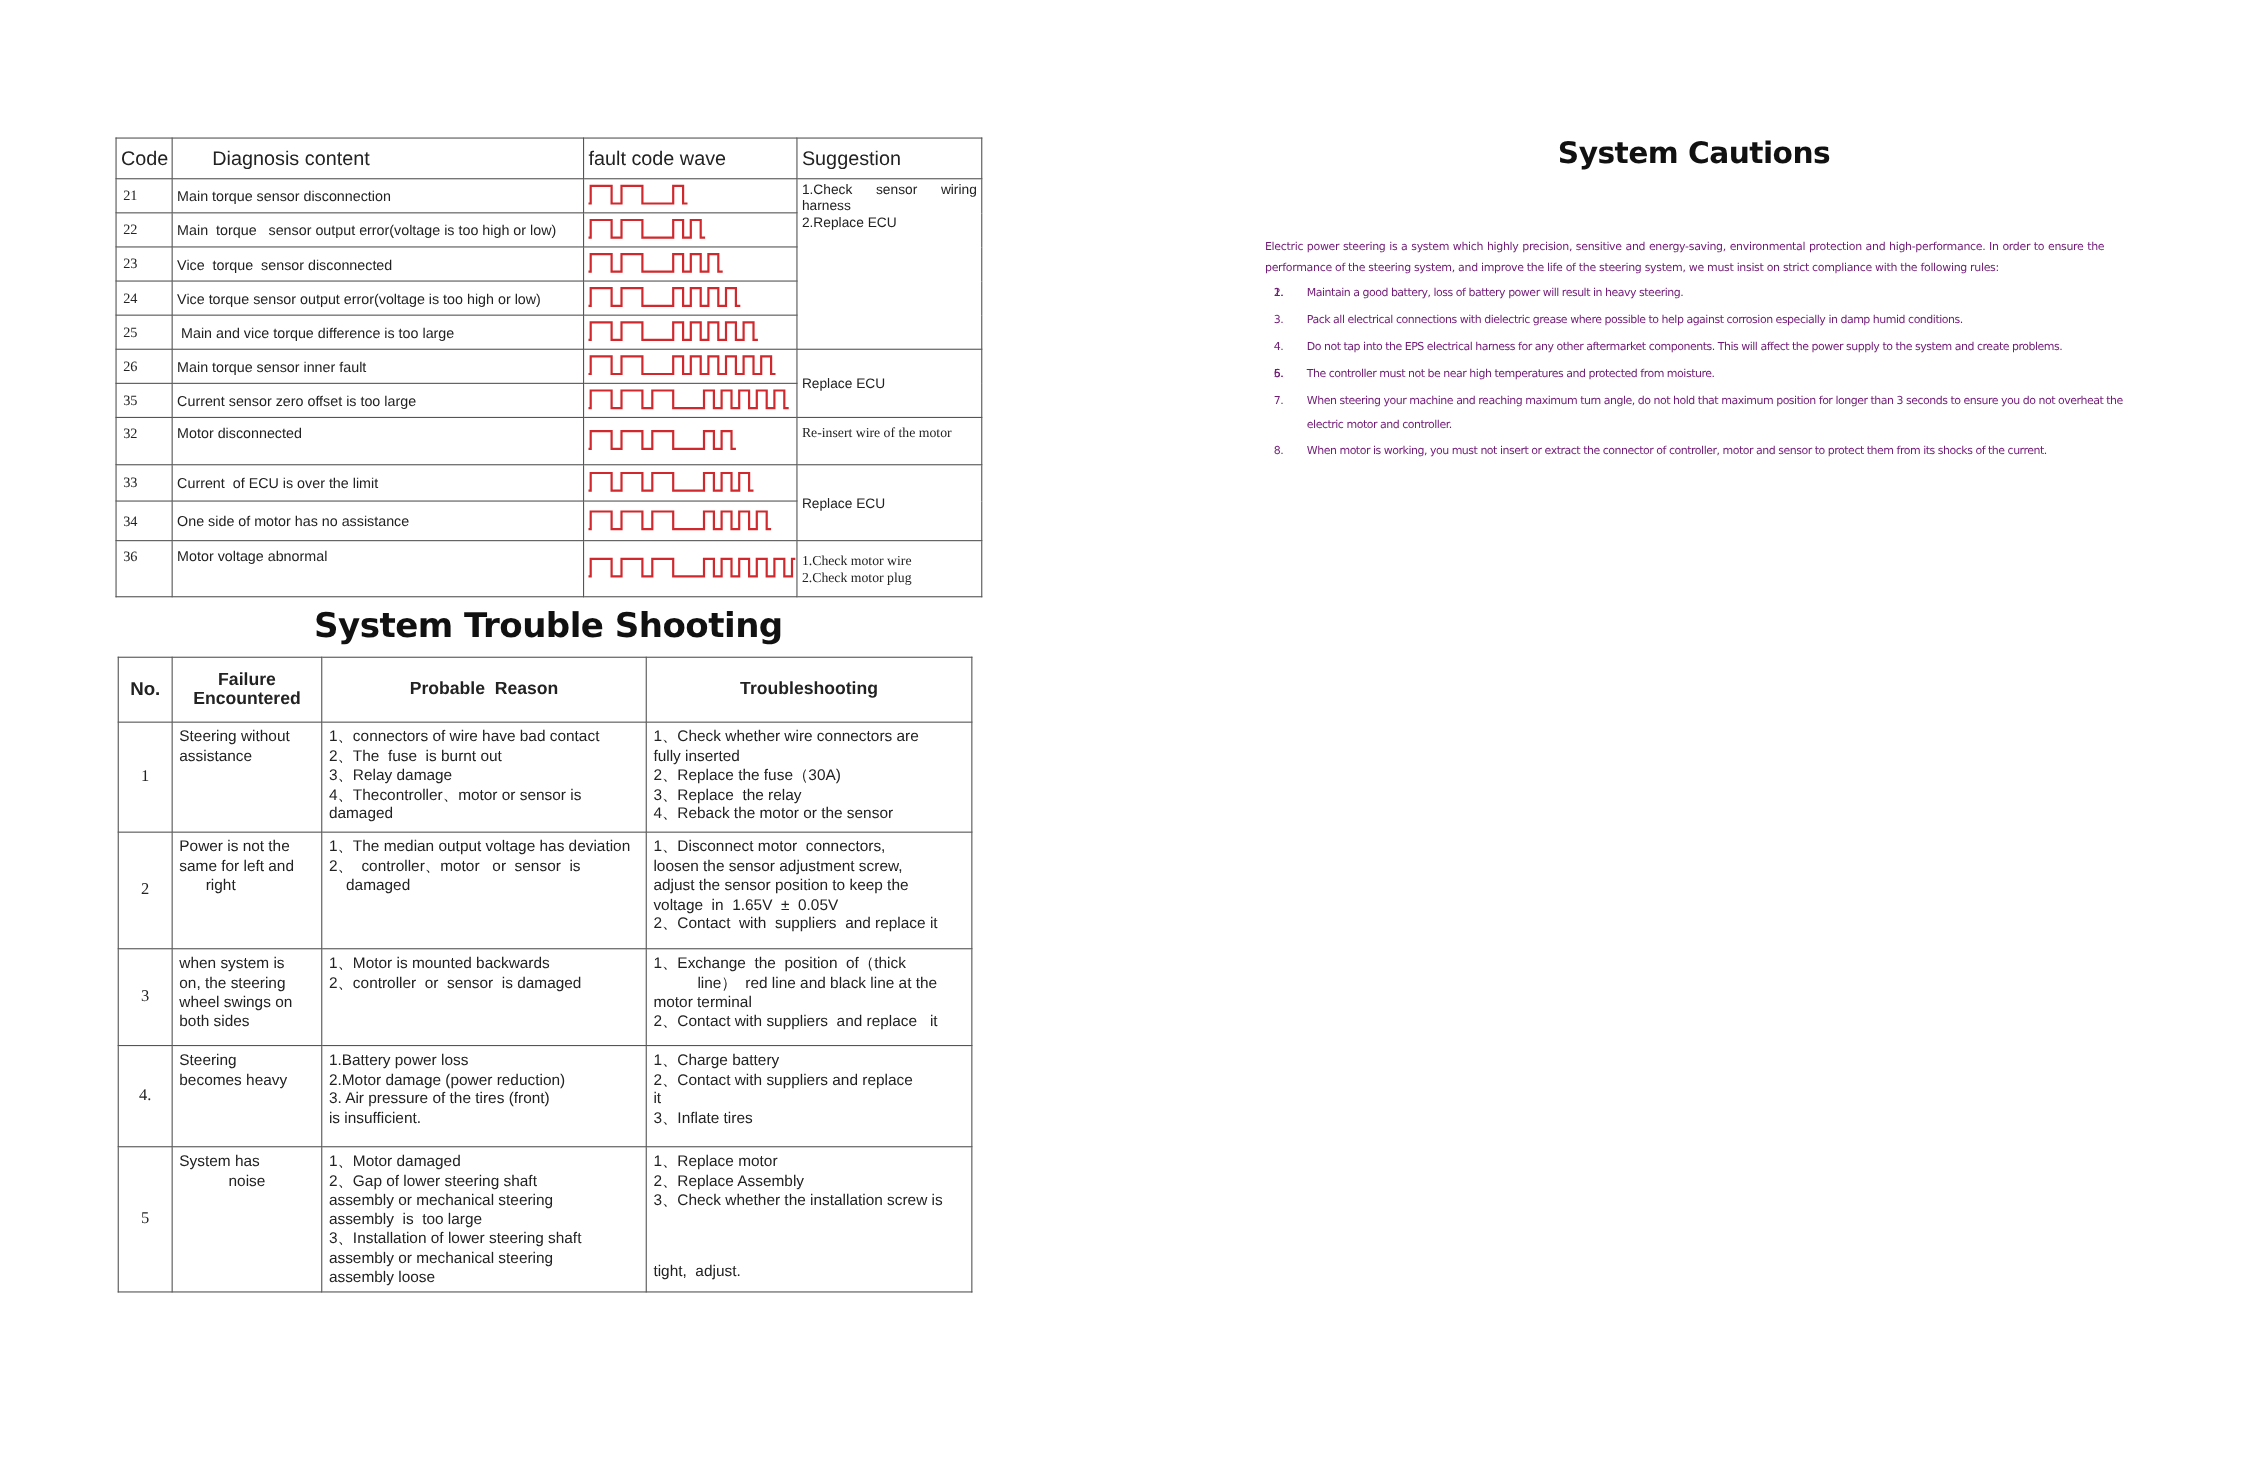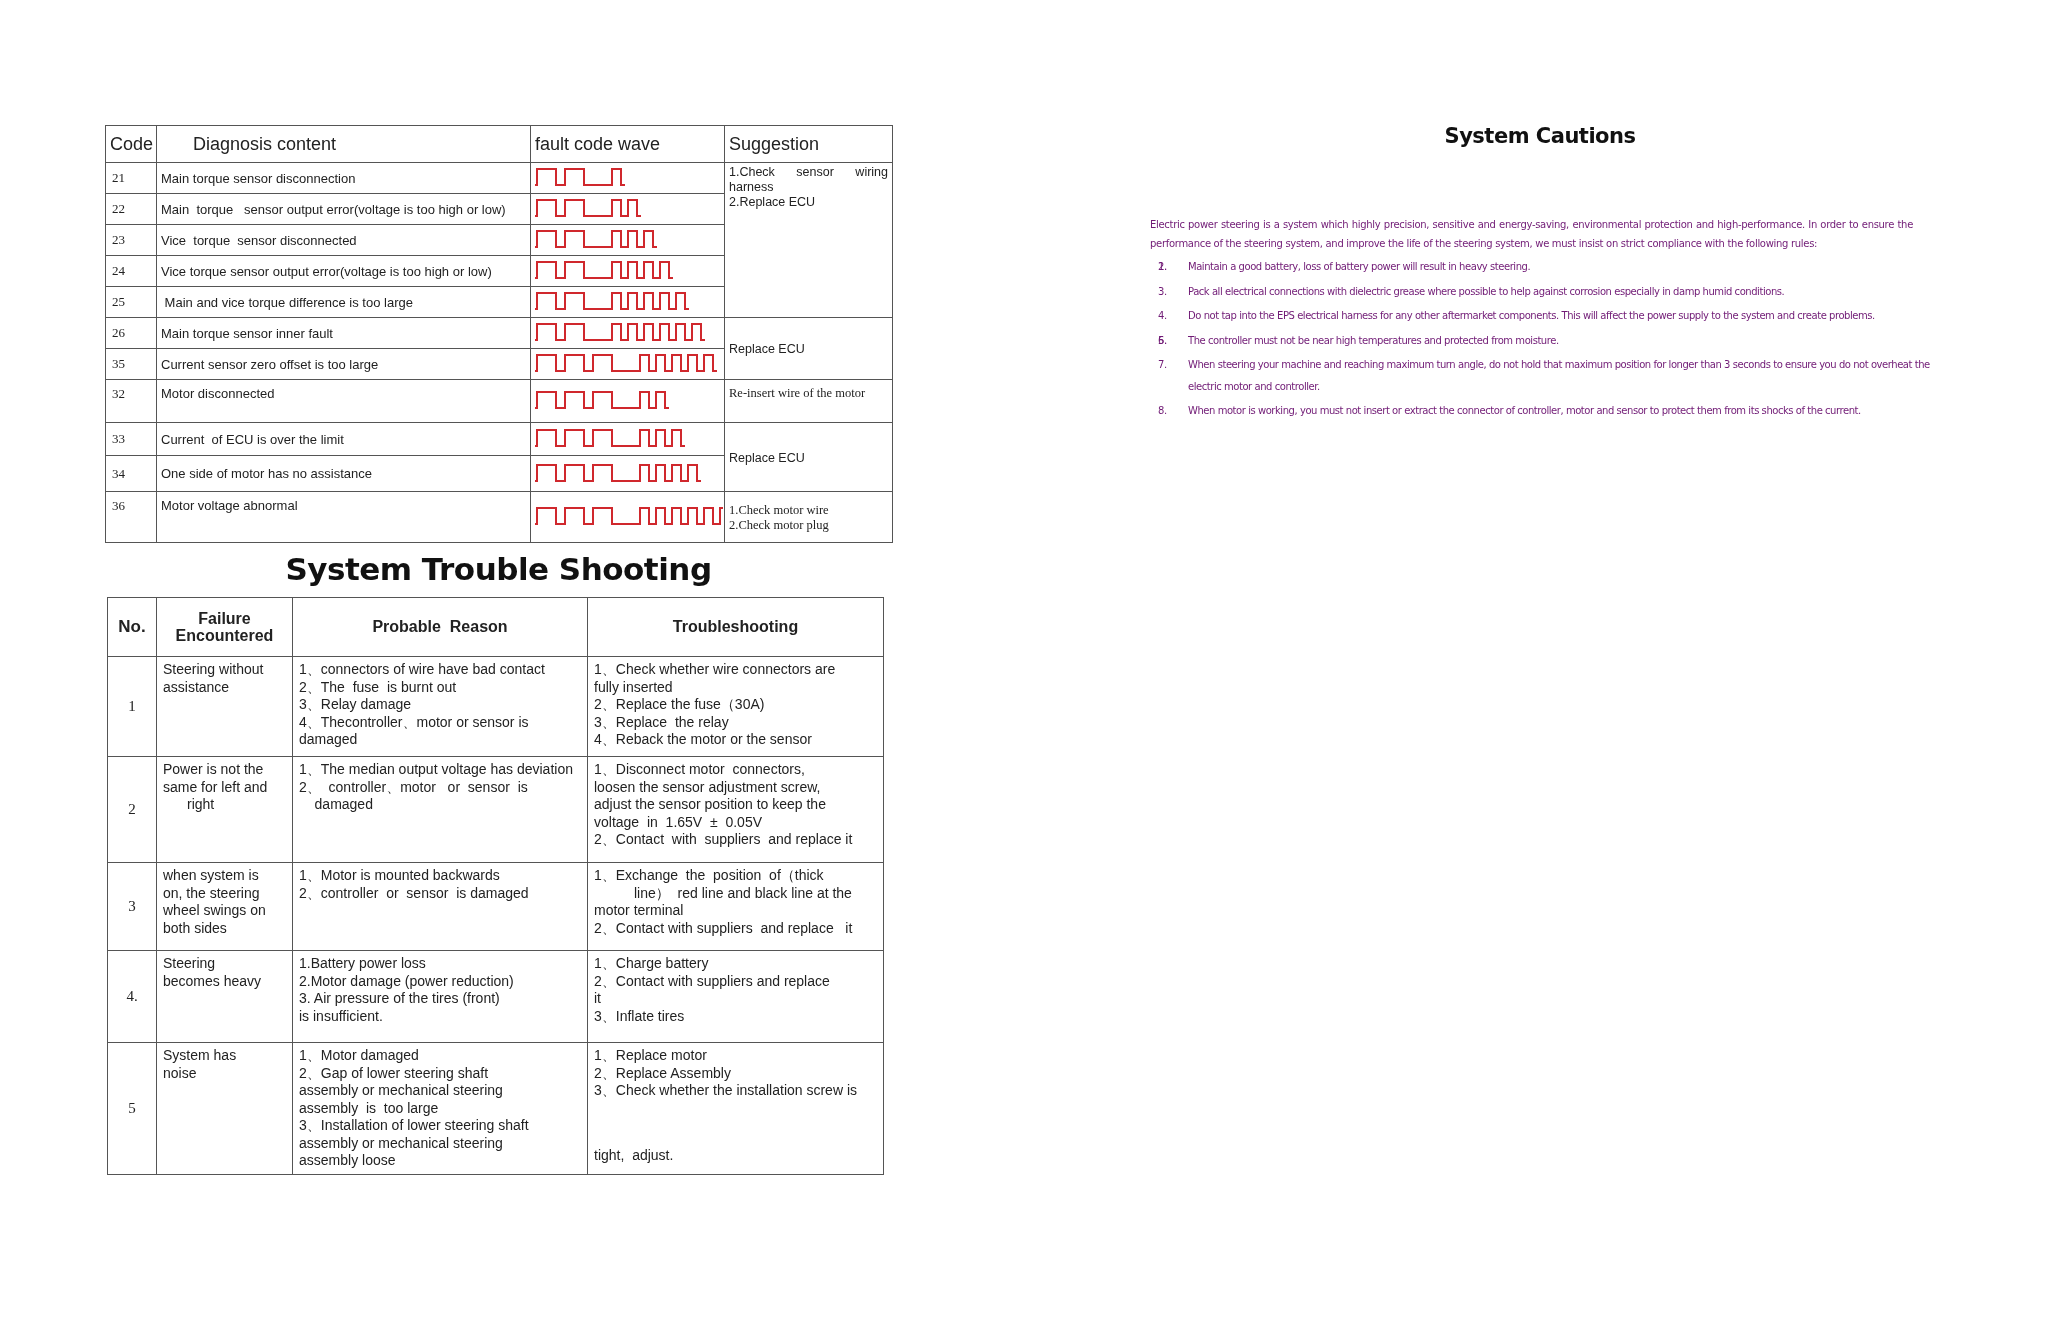--- a/index.html
+++ b/index.html
@@ -24,21 +24,21 @@
   #fault-table td.sugg.serifv { font-family: "Liberation Serif", serif; }
   .justify { text-align: justify; text-align-last: left; }
   .sugg-line { display: block; }
 
   
   .heading {
     position: absolute; font-family: "DejaVu Sans", sans-serif; font-weight: bold;
     color: #111; letter-spacing: -0.5px; text-align: center;
   }
   #trouble-heading { left: 105px; width: 787px; top: 551px; font-size: 31px; }
-  #cautions-heading { left: 1150px; width: 780px; top: 124px; font-size: 21px; }
+  #cautions-heading { left: 1150px; width: 780px; top: 124px; font-size: 27px; }
 
   
   #trouble-table {
     position: absolute; left: 107px; top: 597px; width: 776px;
     border-collapse: collapse; table-layout: fixed;
     font-family: "Liberation Sans", sans-serif; font-size: 14px; color: #222; line-height: 17.5px;
   }
   #trouble-table td, #trouble-table th { border: 1.5px solid #555; padding: 4px 6px; vertical-align: top; }
   #trouble-table th { font-weight: bold; font-size: 16px; text-align: center; vertical-align: middle; height: 50px; }
   #trouble-table th.no { font-size: 17px; }
@@ -284,21 +284,21 @@
           <span class="line" style="white-space: pre;">1、Charge battery</span>
           <span class="line" style="white-space: pre;">2、Contact with suppliers and replace</span>
           <span class="line" style="white-space: pre;">it</span>
           <span class="line" style="white-space: pre;">3、Inflate tires</span>
         </td>
       </tr>
       <tr style="height: 132px;">
         <td class="no">5</td>
         <td>
           <span class="line" style="white-space: pre;">System has</span>
-          <span class="line" style="white-space: pre;">noise</span>
+          <span class="line" style="white-space: pre; text-align: center;">noise</span>
         </td>
         <td>
           <span class="line" style="white-space: pre;">1、Motor damaged</span>
           <span class="line" style="white-space: pre;">2、Gap of lower steering shaft</span>
           <span class="line" style="white-space: pre;">assembly or mechanical steering</span>
           <span class="line" style="white-space: pre;">assembly  is  too large</span>
           <span class="line" style="white-space: pre;">3、Installation of lower steering shaft</span>
           <span class="line" style="white-space: pre;">assembly or mechanical steering</span>
           <span class="line" style="white-space: pre;">assembly loose</span>
         </td>

